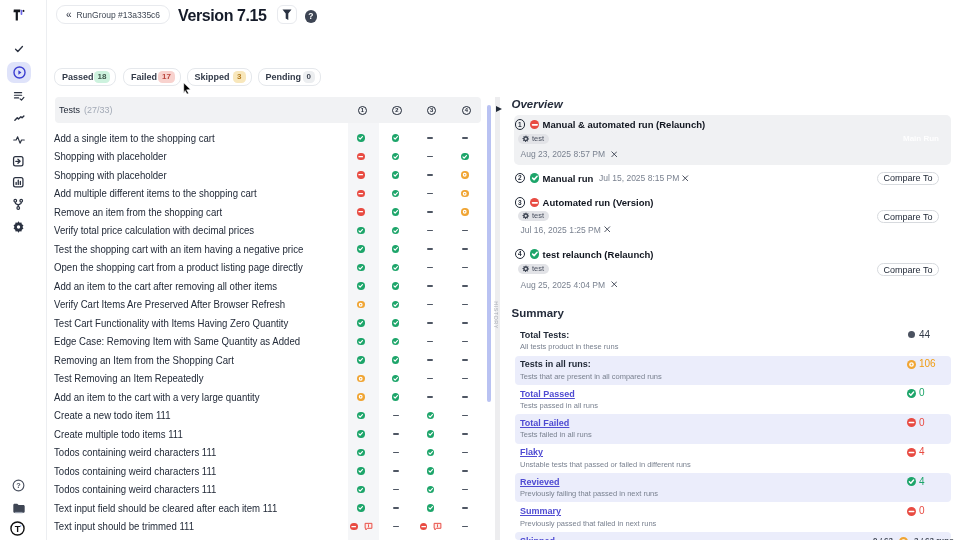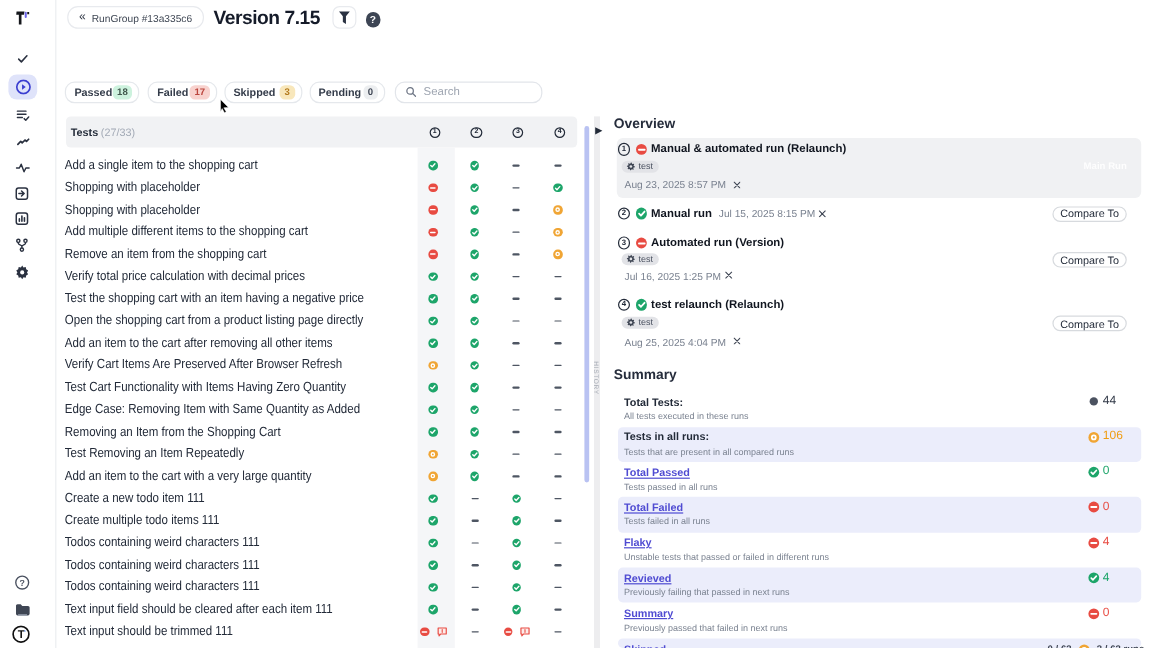--- a/index.html
+++ b/index.html
@@ -19,35 +19,35 @@
 #helpbtn { position:absolute; left:304.5px; top:10px; width:12.5px; height:12.5px; border-radius:50%; background:#3d4554;
   color:#fff; font-size:8.5px; font-weight:bold; text-align:center; line-height:13px; }
 
 .chip { position:absolute; top:68px; height:17.5px; border:1px solid #e5e8ec; border-radius:8px; background:#fff;
   display:flex; align-items:center; justify-content:space-between; font-size:9px; color:#333b49; font-weight:600; padding:0 5px 0 7px; }
 .chip .bdg { font-size:8px; font-weight:600; border-radius:4.5px; padding:1.5px 4px; }
 #search { position:absolute; left:329px; top:68px; width:123px; height:17.5px; border:1px solid #e2e5ea; border-radius:8px;
   background:#fff; display:flex; align-items:center; padding-left:8px; color:#9ca3af; font-size:9.5px; }
 
 #thead { position:absolute; left:55px; top:97px; width:426px; height:26px; background:#f1f2f4; border-radius:4px; }
-#ttitle { position:absolute; left:59px; top:104.5px; font-size:9px; font-weight:bold; color:#222a38; }
+#ttitle { position:absolute; left:59px; top:104.5px; font-size:9px; font-weight:normal; color:#222a38; }
 #tcount { position:absolute; left:84px; top:104.5px; font-size:9px; color:#a3aab6; }
 #colhl { position:absolute; left:348px; top:123px; width:30.5px; height:417px; background:#f5f6f8; }
 .rowtxt { position:absolute; left:54px; font-size:11px; color:#222a38; white-space:nowrap; transform:scaleX(0.873); transform-origin:0 50%; }
 .st { position:absolute; border-radius:50%; display:flex; align-items:center; justify-content:center; }
 .dash { position:absolute; width:6px; height:1.4px; background:#4e5663; border-radius:1px; }
 .ncirc { position:absolute; border-style:solid; border-color:#222a38; border-radius:50%; color:#222a38; font-weight:bold;
   display:flex; align-items:center; justify-content:center; }
 #vscroll { position:absolute; left:487px; top:105px; width:3.5px; height:297px; background:#b9c2f2; border-radius:2px; }
 #splitter { position:absolute; left:495px; top:97px; width:5px; height:443px; background:#ededef; }
 #splitter-txt { position:absolute; left:-13px; top:215px; font-size:5.5px; color:#a8adb6; transform:rotate(90deg); letter-spacing:0.5px; }
 #coltri { position:absolute; left:495.8px; top:105.6px; width:0; height:0; border-left:6.5px solid #222a38;
   border-top:3.7px solid transparent; border-bottom:3.7px solid transparent; }
 
-#ovtitle { position:absolute; left:511.5px; top:98px; font-size:11.5px; font-weight:bold; color:#252c3b; }
+#ovtitle { position:absolute; left:511.5px; top:98px; font-size:11.5px; font-weight:bold; color:#252c3b;font-style:italic; }
 #ov1bg { position:absolute; left:514px; top:114.5px; width:437px; height:50px; background:#f0f1f3; border-radius:5px; }
 .ovname { position:absolute; font-size:9.5px; font-weight:bold; color:#10151f; white-space:nowrap; }
 .ovdate { position:absolute; font-size:8.5px; color:#7a8290; white-space:nowrap; }
 .tpill { position:absolute; height:10px; background:#e2e3e7; border-radius:5px; display:flex; align-items:center;
   padding:0 5px 0 4px; font-size:7.5px; color:#4a5160; }
 .cmpbtn { position:absolute; left:877px; width:62px; height:13px; border:1px solid #d7dade; border-radius:6.5px; background:#fff;
   font-size:9px; color:#222a38; display:flex; align-items:center; justify-content:center; }
 #mainrun { position:absolute; left:903px; top:134px; font-size:8px; font-weight:bold; color:rgba(255,255,255,0.9); }
 
 #sumtitle { position:absolute; left:511.5px; top:306.5px; font-size:11.5px; font-weight:bold; color:#252c3b; }
@@ -125,25 +125,20 @@
   <div id="filtbtn"></div>
   <svg class="abs" style="left:281.8px;top:8.7px" width="10" height="12" viewBox="0 0 10 12">
     <path d="M0.5 0.5h9L6.3 4.6v6.4l-2.6-1.6V4.6z" fill="#2a3242"></path>
   </svg>
   <div id="helpbtn">?</div>
 
   <div class="chip" style="left:54px;width:62px">Passed<span class="bdg" style="background:#cdf2de;color:#41584d">18</span></div>
   <div class="chip" style="left:123px;width:58px">Failed<span class="bdg" style="background:#f8d2ce;color:#bb463e">17</span></div>
   <div class="chip" style="left:186.5px;width:65px">Skipped<span class="bdg" style="background:#f8e7bb;color:#b47b1e">3</span></div>
   <div class="chip" style="left:257.5px;width:63.5px">Pending<span class="bdg" style="background:#eceef0;color:#3f4654">0</span></div>
-  <div id="search">
-    <svg width="9" height="9" viewBox="0 0 12 12" style="margin-right:6px">
-      <circle cx="5" cy="5" r="3.6" fill="none" stroke="#6d7584" stroke-width="1.4"></circle>
-      <path d="M7.8 7.8L11 11" stroke="#6d7584" stroke-width="1.4" stroke-linecap="round"></path>
-    </svg>Search</div>
 
   <div id="thead"></div>
   <div id="ttitle">Tests</div>
   <div id="tcount">(27/33)</div>
   <div class="ncirc" style="left:357.7px;top:105.8px;width:9.2px;height:9.2px;border-width:1.1px;font-size:5.8px">1</div>
   <div class="ncirc" style="left:392.4px;top:105.8px;width:9.2px;height:9.2px;border-width:1.1px;font-size:5.8px">2</div>
   <div class="ncirc" style="left:427.1px;top:105.8px;width:9.2px;height:9.2px;border-width:1.1px;font-size:5.8px">3</div>
   <div class="ncirc" style="left:461.8px;top:105.8px;width:9.2px;height:9.2px;border-width:1.1px;font-size:5.8px">4</div>
   <div id="colhl"></div>
   <div class="rowtxt" style="top:131.6px">Add a single item to the shopping cart</div>
@@ -523,21 +518,21 @@
         <circle cx="8" cy="8" r="2.4" fill="#e2e3e7"></circle>
       </svg>test</div>
   <div class="ovdate" style="left:520.5px;top:279.5px">Aug 25, 2025 4:04 PM</div>
   <svg class="abs" style="left:610.5px;top:280.7px" width="6.5" height="6.5" viewBox="0 0 8 8">
       <path d="M1 1l6 6M7 1l-6 6" stroke="#3f4654" stroke-width="1.15" stroke-linecap="round"></path>
     </svg>
   <div class="cmpbtn" style="top:263.0px">Compare To</div>
 
   <div id="sumtitle">Summary</div>
   <div class="stitle" style="top:329.7px">Total Tests:</div>
-<div class="ssub" style="top:342.1px">All tests executed in these runs</div>
+<div class="ssub" style="top:342.1px">All tests product in these runs</div>
 <div class="abs" style="left:908px;top:331.2px;width:7px;height:7px;border-radius:50%;background:#4b5260"></div>
 <div class="scount" style="top:328.5px;color:#323a48">44</div>
 <div class="lavrow" style="top:355.5px;height:29.4px"></div>
 <div class="stitle" style="top:359.1px">Tests in all runs:</div>
 <div class="ssub" style="top:371.5px">Tests that are present in all compared runs</div>
 <div class="st" style="left:907.0px;top:359.6px;width:9px;height:9px;background:#f0a534">
       <svg viewBox="0 0 12 12" width="9" height="9">
         <circle cx="6" cy="6" r="2.2" fill="none" stroke="#fff" stroke-width="1.9"></circle>
       </svg>
     </div>

